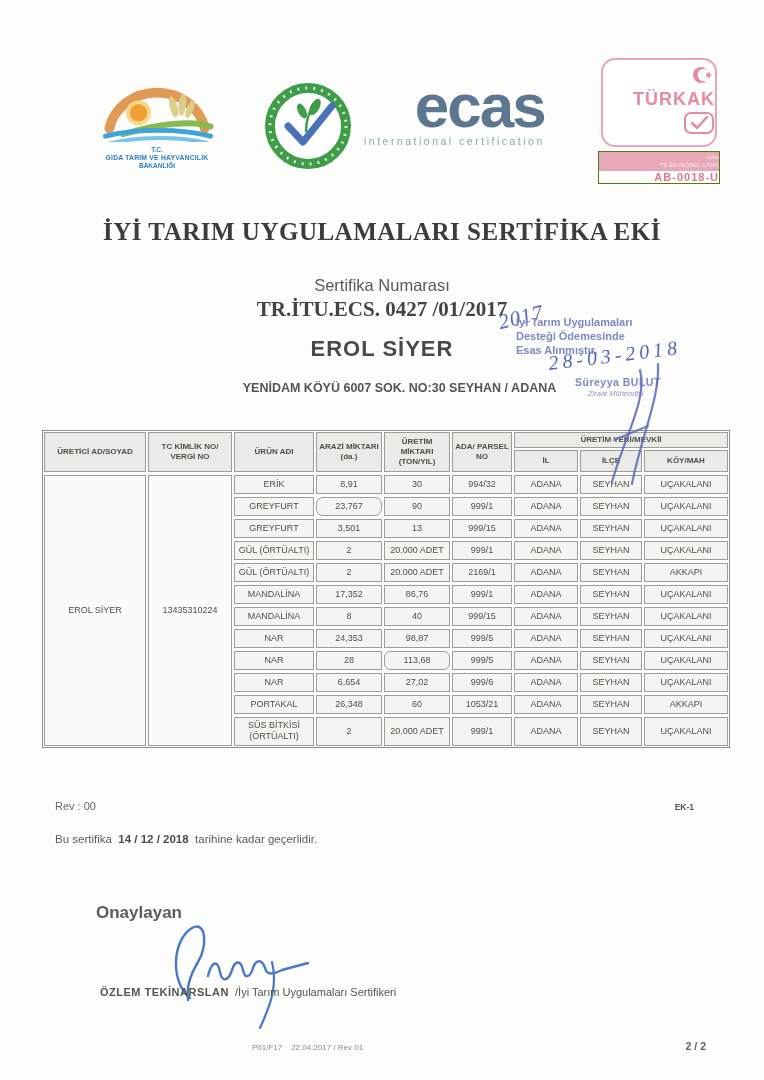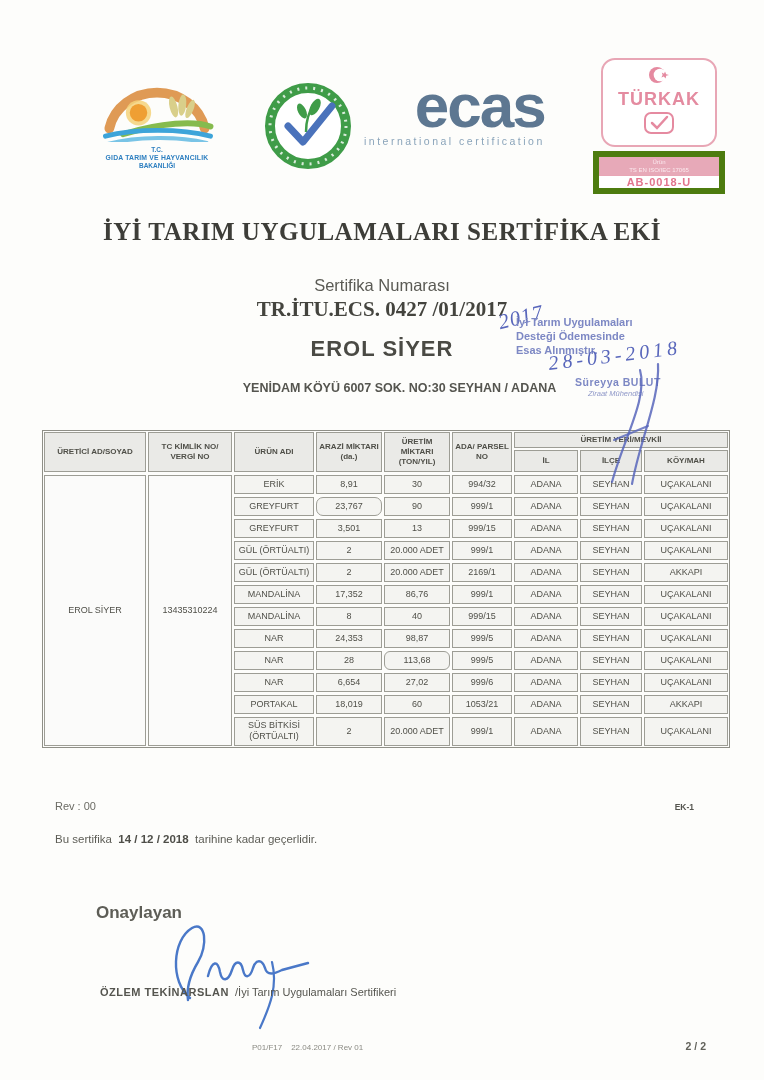--- a/index.html
+++ b/index.html
@@ -11,25 +11,25 @@
   
   .ministry{left:82px;top:70px;width:150px;text-align:center;}
   .ministry .txt{color:#2d7fc0;font-weight:bold;line-height:1.2;}
   .ministry .t1{font-size:6.5px;}
   .ministry .t2{font-size:6.8px;letter-spacing:.2px;}
   .ecas{left:262px;top:80px;width:290px;display:flex;align-items:flex-start;}
   .ecas-word{margin-left:10px;text-align:right;}
   .ecas-word .mark{font-size:62px;font-weight:bold;color:#5d7791;letter-spacing:-2px;
                    line-height:.85;font-family:"Liberation Sans",sans-serif;}
   .ecas-word .sub{font-size:10.5px;color:#8aa4ba;letter-spacing:2.5px;margin-top:2px;}
-  .turkak{left:588px;top:58px;width:142px;text-align:center;}
+  .turkak{left:588px;top:58px;width:142px;text-align:right;}
   .turkak-box{width:112px;margin:0 auto;border:2.5px solid #e8a6b5;border-radius:14px;
               padding:4px 0 6px 0;background:#fff;}
   .turkak-name{font-size:18px;font-weight:bold;color:#e48ba0;letter-spacing:1px;line-height:1;}
-  .turkak-band{width:120px;margin:4px auto 0 auto;border:6px solid #4d7c0f;}
+  .turkak-band{width:120px;margin:4px auto 0 auto;border:1px solid #4d7c0f;}
   .turkak-band .pink{background:#e7a9b8;color:#fbe9ee;font-size:6px;line-height:1.35;padding:1px 0;}
   .turkak-band .white{background:#fff;color:#e2758d;font-weight:bold;font-size:11px;
                       border-top:1px solid #e8a6b5;letter-spacing:1px;}
 
   
   .title{top:218px;font-family:"Liberation Serif",serif;font-weight:bold;font-size:25px;
          color:#3d3d38;letter-spacing:.5px;}
   .cert-label{top:276px;font-size:16.5px;color:#5a5a54;}
   .cert-number{top:297px;font-family:"Liberation Serif",serif;font-weight:bold;font-size:21px;color:#44443e;}
   .producer-name{top:336px;font-size:22px;font-weight:bold;color:#4a4a44;letter-spacing:1px;}
@@ -232,21 +232,21 @@
         <div class="cell body-cell" style="grid-column: 8;">SEYHAN</div>
         <div class="cell body-cell" style="grid-column: 9;">UÇAKALANI</div>
         <div class="cell body-cell" style="grid-column: 3;">NAR</div>
         <div class="cell body-cell" style="grid-column: 4; text-align: right;">6,654</div>
         <div class="cell body-cell" style="grid-column: 5;">27,02</div>
         <div class="cell body-cell" style="grid-column: 6;">999/6</div>
         <div class="cell body-cell" style="grid-column: 7;">ADANA</div>
         <div class="cell body-cell" style="grid-column: 8;">SEYHAN</div>
         <div class="cell body-cell" style="grid-column: 9;">UÇAKALANI</div>
         <div class="cell body-cell" style="grid-column: 3;">PORTAKAL</div>
-        <div class="cell body-cell" style="grid-column: 4;">18,019</div>
+        <div class="cell body-cell" style="grid-column: 4;">26,348</div>
         <div class="cell body-cell" style="grid-column: 5;">60</div>
         <div class="cell body-cell" style="grid-column: 6;">1053/21</div>
         <div class="cell body-cell" style="grid-column: 7;">ADANA</div>
         <div class="cell body-cell" style="grid-column: 8;">SEYHAN</div>
         <div class="cell body-cell" style="grid-column: 9;">AKKAPI</div>
         <div class="cell body-cell" style="grid-column: 3;">SÜS BİTKİSİ (ÖRTÜALTI)</div>
         <div class="cell body-cell" style="grid-column: 4;">2</div>
         <div class="cell body-cell" style="grid-column: 5;">20.000 ADET</div>
         <div class="cell body-cell" style="grid-column: 6;">999/1</div>
         <div class="cell body-cell" style="grid-column: 7;">ADANA</div>

